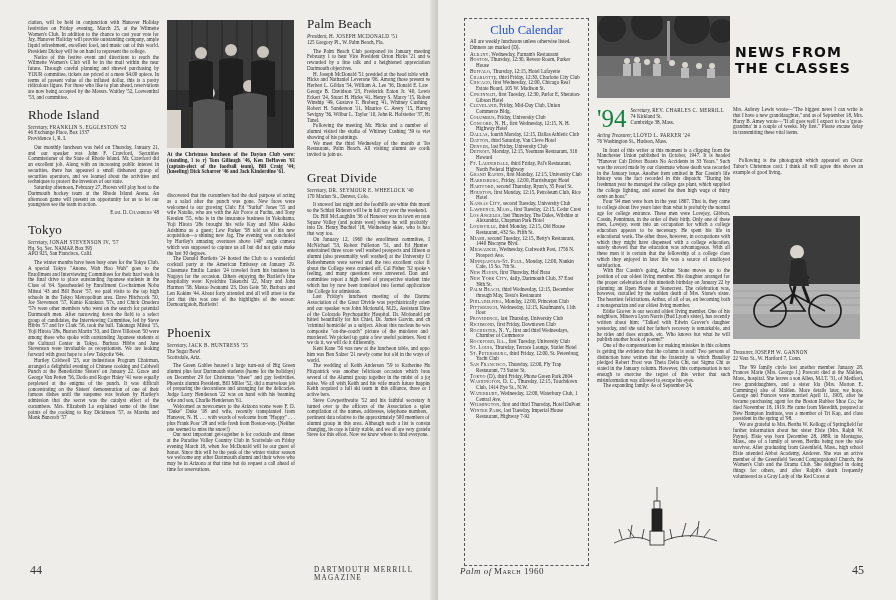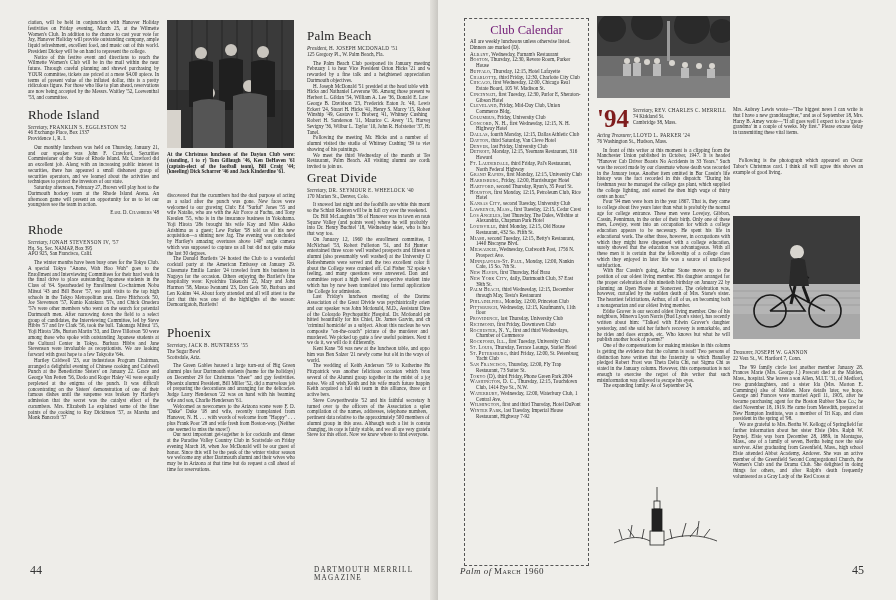--- a/index.html
+++ b/index.html
@@ -17,25 +17,25 @@
 .sec .sc{font-style:normal;font-variant:small-caps;letter-spacing:.3px}
 .addr{font-size:5.1px;line-height:5.75px;margin-bottom:3px}
 .sig{text-align:right;font-variant:small-caps;margin:2px 0 4px}
 .photo{position:absolute;overflow:hidden}
 .caption{position:absolute;font-size:5.1px;line-height:5.75px;font-weight:bold;text-align:justify;color:#1c1c1c}
 .folio{position:absolute;font-size:12px;color:#333}
 .footer-mag{position:absolute;font-size:7.2px;letter-spacing:1.2px;color:#333}
 .footer-issue{position:absolute;font-size:9px;font-style:italic;color:#333}
 .footer-issue span{font-style:normal;font-variant:small-caps;letter-spacing:.5px}
 .calendar{position:absolute;left:464px;top:18px;width:125px;height:548px;border:1.5px dashed #555;padding:4px 5px;font-size:5.1px;line-height:5.75px;overflow:hidden}
-.calendar h3{font-weight:normal;font-size:12.5px;line-height:14px;text-align:center;margin-bottom:2px;color:#701a75}
+.calendar h3{font-weight:normal;font-size:12.5px;line-height:14px;text-align:center;margin-bottom:2px;color:#1d4ed8}
 .calendar .entry{padding-left:6px;text-indent:-6px}
 .calendar .city{font-variant:small-caps;letter-spacing:.2px}
 .news-title{position:absolute;left:735px;top:44px;font-family:"DejaVu Sans","Liberation Sans",sans-serif;font-weight:bold;font-size:14px;line-height:16px;letter-spacing:1px;color:#111}
-.classnum{font-size:25px;line-height:22px;float:left;margin-right:4px;color:#7f1d1d;font-weight:bold}
+.classnum{font-size:25px;line-height:22px;float:left;margin-right:4px;color:#15803d;font-weight:normal}
 .classhead{overflow:hidden;margin:4px 0 3px}
 .classhead .sec{display:block}
 </style>
 </head>
 <body>
 
 <div class="spread">
 
   <div class="page-left">
 
@@ -46,21 +46,21 @@
       <h2 class="club">Rhode Island</h2>
       <div class="sec"><span>Secretary,</span> <span class="sc">FRANKLIN S. EGGLESTON '52</span></div>
       <div class="addr">
         <div>46 Exchange Place, Box 1337</div>
         <div>Providence 1, R. I.</div>
       </div>
       <p>Our monthly luncheon was held on Thursday, January 21, and our speaker was John F. Crawford, Securities Commissioner of the State of Rhode Island. Mr. Crawford did an excellent job. Along with an increasing public interest in securities, there has appeared a small dishonest group of securities operators, and we learned about the activities and techniques to protect the investors of our state.</p>
       <p>Saturday afternoon, February 27, Brown will play host to the Dartmouth hockey team at the Rhode Island Arena. An afternoon game will present an opportunity for us to let our youngsters see the team in action.</p>
       <div class="sig">Earl D. Chambers '48</div>
 
-      <h2 class="club">Rhode</h2>
+      <h2 class="club">Tokyo</h2>
       <div class="sec"><span>Secretary,</span> <span class="sc">JONAH STEVENSON IV, '57</span></div>
       <div class="addr">
         <div>Hq. Sq. Sec. NAMAP, Box 395</div>
         <div>APO 925, San Francisco, Calif.</div>
       </div>
       <p>The winter months have been busy ones for the Tokyo Club. A special Tokyo "Anone, Wah Hoo Wah" goes to the Enrollment and Interviewing Committees for their hard work in the final drive to place outstanding Japanese students in the Class of '64. Spearheaded by Enrollment Co-chairmen Nobu Mitsui '43 and Bill Borer '57, we paid visits to the top high schools in the Tokyo Metropolitan area. Dave Hitchcock '50, Joe Stevenson '57, Kunio Katakura '57s, and Chick Onodera '57s were other members who went on the search for potential Dartmouth men. After narrowing down the field to a select group of candidates, the Interviewing Committee, led by Steve Hibbs '57 and Irv Clark '56, took the ball. Takanaga Mitsui '15, Yoji Hirota '28s, Burton Martin '33, and Dave Tillotson '50 were among those who spoke with outstanding Japanese students at the Cultural Center in Tokyo. Barbara Hibbs and Jane Stevenson were invaluable as receptionists. We are looking forward with great hope to a few Tokyoite '64s.</p>
       <p>Hartley Caldwell '23, our industrious Program Chairman, arranged a delightful evening of Chinese cooking and Caldwell Punch at the Benedictine Sisters' on January 22. Grace and George Van Petten '56, Dodo and Roger Haley '41 were equally perplexed at the enigma of the punch. It was difficult concentrating on the Sisters' demonstration of one of their famous dishes until the suspense was broken by Hartley's admission that the secret was the catalyst effect of the cucumbers. Mrs. Elizabeth Lo explained some of the finer points of the cooking to Ray Dickinson '57, as Marsha and Monk Bancroft '57</p>
     </div>
 
     <div class="photo" style="left:167px;top:20px;width:127px;height:128px;background:#2b2b2b">
@@ -109,31 +109,31 @@
       <div class="addr">
         <div>The Sugar Bowl</div>
         <div>Scottsdale, Ariz.</div>
       </div>
       <p>The Green Gables housed a large turn-out of Big Green alumni plus four Dartmouth students (home for the holidays) on December 29 for Christmas "cheer" and gay festivities. Phoenix alumni President, Bill Miller '52, did a marvelous job of preparing the decorations and arranging for the delicacies. Judge Larry Henderson '22 was on hand with his beaming wife and son, Charlie Henderson '61.</p>
       <p>Welcomed as newcomers to the Arizona scene were F. D. "Duke" Duke '18 and wife, recently transplanted from Hanover, N. H. . . . with words of welcome from "Hoppy" . . . plus Frank Poor '28 and wife fresh from Boston-way. (Neither one seemed to miss the snow!)</p>
       <p>Our next important get-together is for cocktails and dinner at the Paradise Valley Country Club in Scottsdale on Friday evening March 18, when Joe McDonald will be our guest of honor. Since this will be the peak of the winter visitor season we welcome any other Dartmouth alumni and their wives who may be in Arizona at that time but do request a call ahead of time for reservations.</p>
     </div>
 
     <div class="col" style="left:307px;top:12px;width:130px;height:555px">
-      <h2 class="club" style="margin-top:16px">Palm Beach</h2>
+      <h2 class="club" style="margin-top:4px">Palm Beach</h2>
       <div class="sec"><span>President,</span> <span class="sc">H. JOSEPH MCDONALD '51</span></div>
       <div class="addr">
         <div>125 Gregory Pl., W. Palm Beach, Fla.</div>
       </div>
       <p>The Palm Beach Club postponed its January meeting to February 1 to hear Vice President Orton Hicks '21 and were rewarded by a fine talk and a heightened appreciation of Dartmouth objectives.</p>
       <p>H. Joseph McDonald '51 presided at the head table with Mr. Hicks and Nathaniel Leverone '06. Among those present were: Herbert L. Gildan '54, William A. Lee '36, Donald E. Law '15, George B. Davidson '23, Frederick Eaton Jr. '40, Lewis F. Eckert '24, Stuart H. Hicks '41, Henry S. Marcy '15, Robert C. Winship '49, Gustave T. Broberg '41, Whitney Cushing '39, Robert H. Sanderson '11, Maurice C. Avery '15, Harvey J. Sevigny '36, Wilbur L. Taylor '10, John R. Hofstetter '37, Harry Tanel.</p>
       <p>Following the meeting Mr. Hicks and a number of the alumni visited the studio of Whitney Cushing '39 to view a showing of his paintings.</p>
       <p>We meet the third Wednesday of the month at Testa's Restaurant, Palm Beach. All visiting alumni are cordially invited to join us.</p>
 
-      <h2 class="club" style="margin-top:0">Great Divide</h2>
+      <h2 class="club" style="margin-top:12px">Great Divide</h2>
       <div class="sec"><span>Secretary,</span> <span class="sc">DR. SEYMOUR E. WHEELOCK '40</span></div>
       <div class="addr">
         <div>170 Marion St., Denver, Colo.</div>
       </div>
       <p>It snowed last night and the foothills are white this morning, so the Schlatt Rideren will be in full cry over the weekend.</p>
       <p>Dr. Bill McLaughlin '36 of Hanover was in town en route to Squaw Valley (and points west) where he will probably run into Dr. Henry Buchtel '18, Wednesday skier, who is headed that way too.</p>
       <p>On January 12, 1960 the enrollment committee, Don McNichael '53, Robert Fullerton '51, and Ed Hunter '55 entertained three score well washed prospects and fifteen or so alumni (also presumably well washed) at the University Club. Refreshments were served and the two excellent color films about the College were cranked off. Cal Fisher '32 spoke with feeling, and many questions were answered. Don and his committee report a high level of prospective student interest which has by now been translated into formal applications to the College for admission.</p>
       <p>Last Friday's luncheon meeting of the Dartmouth Association of the Great Divide was psychiatrically oriented, and our speaker was John Mcdonald, M.D., Assistant Director of the Colorado Psychopathic Hospital. Dr. Mcdonald pinch-hitted beautifully for his Chief, Dr. James Garvin, and chose 'criminal homicide' as a subject. About this nucleus he wove a composite "on-the-couch" picture of the murderer and the murdered. We picked up quite a few useful pointers. Next time we do it, we will do it differently.</p>
       <p>Kent Kane '56 was new at the luncheon table, and opposite him was Ben Salzer '21 newly come but old in the ways of the world.</p>
       <p>The wedding of Keith Anderson '59 to Katherine Huber Fitzpatrick was another felicitous occasion which brought several of the Alumni group together in the midst of a joyful noise. We all wish Keith and his wife much future happiness. Keith acquired a full ski team in this alliance, three or four active bers.</p>
@@ -254,20 +254,24 @@
         <line x1="45" y1="2" x2="45" y2="16"></line>
         <rect x="42" y="16" width="6" height="8"></rect>
         <rect x="40" y="24" width="10" height="22" fill="#222"></rect>
         <rect x="38" y="46" width="14" height="14"></rect>
         <path d="M2 58 C20 50 30 52 38 56 M52 56 C65 50 85 48 105 56"></path>
         <path d="M10 54 l-3 -10 M18 52 l2 -12 M22 52 l-6 -8 M70 52 l4 -14 M78 52 l8 -10 M85 50 l2 -14 M92 52 l6 -8 M60 54 l-2 -10 M30 54 l2 -10"></path>
       </g>
     </svg>
   </div>
 
+  <div class="news-title">
+    <div>NEWS FROM</div>
+    <div>THE CLASSES</div>
+  </div>
 
   <div class="col" style="left:733px;top:107px;width:130px;height:100px">
     <p class="noind">Mrs. Aubrey Lewis wrote—"The biggest news I can write is that I have a new granddaughter," and as of September 18, Mrs. Harry B. Amey wrote—"If all goes well I expect to be a 'great-grandma' in a couple of weeks. My first." Please excuse delay in transmitting these vital items.</p>
   </div>
 
   <div class="col" style="left:733px;top:158px;width:130px;height:40px">
     <p>Following is the photograph which appeared on Oscar Tabor's Christmas card. I think all will agree this shows an example of good living.</p>
   </div>
 
   <div class="photo" style="left:733px;top:216px;width:127px;height:123px">

